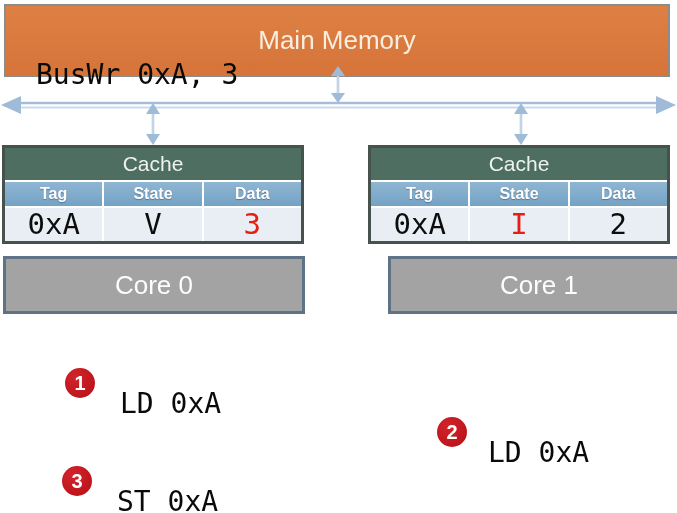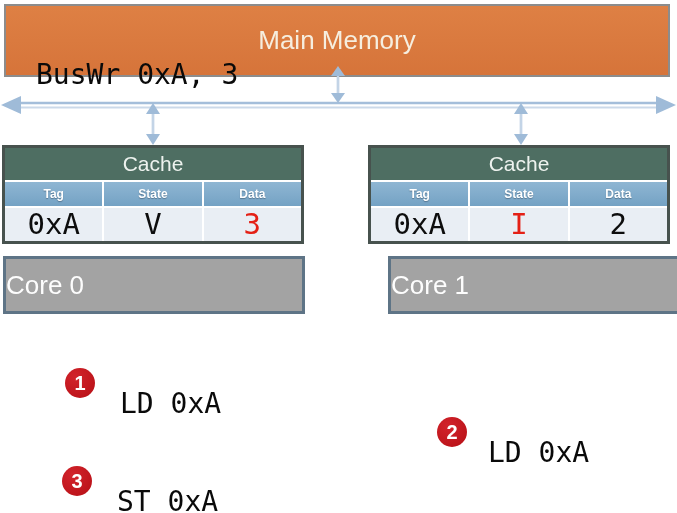--- a/index.html
+++ b/index.html
@@ -43,37 +43,37 @@
     display:flex; align-items:center; justify-content:center;
     color:#EDF2EE; font-size:21px;
   }
   .cache-cols {
     display:flex; height:24px;
     background:linear-gradient(#8FB6D3,#74A2C4);
     border-bottom:2px solid #ffffff;
   }
   .col {
     flex:1; display:flex; align-items:center; justify-content:center;
-    color:#ffffff; font-weight:bold; font-size:12px;
+    color:#ffffff; font-weight:bold; font-size:16px;
     text-shadow:0 1px 1px rgba(40,60,80,0.45);
   }
   .col + .col { border-left:2px solid #ffffff; }
   .cache-row { display:flex; height:33px; background:#E9EEF4; }
   .cell {
     flex:1; display:flex; align-items:center; justify-content:center;
     font-family:"DejaVu Sans Mono", monospace;
     font-size:29px; line-height:1; color:#0D0D0D;
   }
   .cell + .cell { border-left:2px solid #ffffff; }
 
   
   .core {
     width:302px; height:58px; box-sizing:border-box;
     background:#A3A3A3; border:3px solid #5E7486;
-    display:flex; align-items:center; 
+    display:flex; align-items:center; justify-content:center;
     color:#FDFDFD; font-size:26px;
   }
   .core.left  { left:3px;  top:256px; }
   .core.right { left:388px; top:256px; }
 
   
   .badge {
     width:30px; height:30px; border-radius:50%;
     background:radial-gradient(circle at 35% 30%, #D2232B, #B60F15);
     color:#ffffff; font-weight:bold; font-size:20px;

